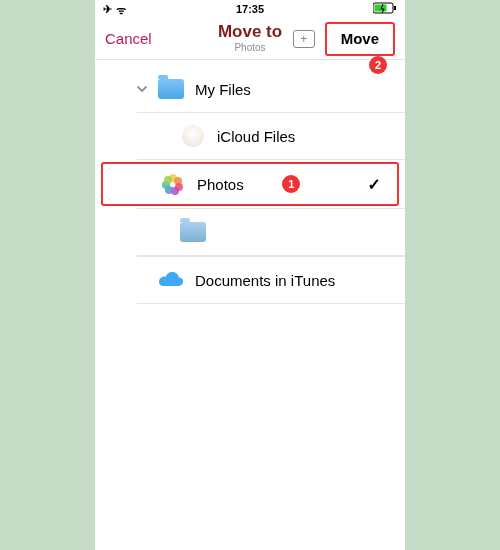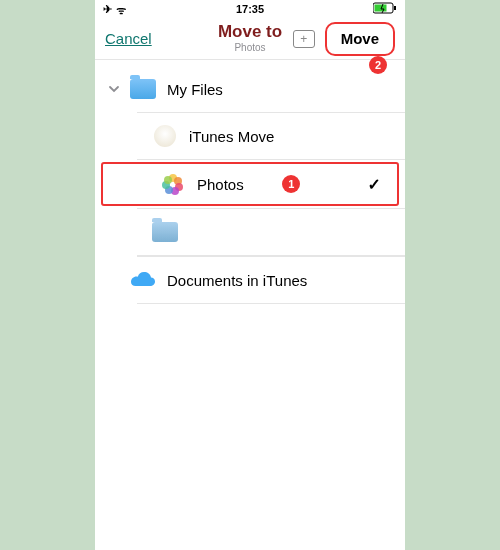--- a/index.html
+++ b/index.html
@@ -35,22 +35,21 @@
       height: 42px;
       border-bottom: 1px solid #e5e5e5;
       display: flex;
       align-items: center;
       justify-content: space-between;
       padding: 0 10px;
       position: relative;
     }
     .nav-cancel {
       font-size: 15px;
-      color: #0f766e;
-      text-decoration: underline;
+      color: #be185d;
     }
     .nav-title-wrap {
       position: absolute;
       left: 50%;
       transform: translateX(-50%);
       text-align: center;
       top: 4px;
     }
     .nav-title { font-size: 17px; font-weight: 600; color: #7f1d1d; }
     .nav-subtitle { font-size: 10px; color: #8e8e93; }
@@ -68,21 +67,21 @@
       color: #888;
     }
     .move-btn {
       font-size: 15px;
       font-weight: 600;
       color: #000;
       padding: 3px 6px;
     }
     .highlight-move {
       border: 2.5px solid #e33;
-      border-radius: 10px;
+      border-radius: 3px;
       padding: 6px 8px;
       position: relative;
     }
     .badge {
       position: absolute;
       background: #e33;
       color: #fff;
       font-size: 11px;
       font-weight: 600;
       width: 18px;
@@ -96,20 +95,21 @@
     .badge-1 { position: static; margin-left: 18px; }
     .list {
       padding-top: 6px;
     }
     .row {
       display: flex;
       align-items: center;
       height: 46px;
       padding: 0 12px 0 8px;
       position: relative;
+      margin-left: 28px;
     }
     .divider {
       height: 1px;
       background: #e5e5e5;
       margin-left: 42px;
     }
     .chev {
       width: 22px;
       display: flex;
       justify-content: center;
@@ -245,21 +245,21 @@
         </div>
       <div class="row-label">My Files</div>
     </div>
     <div class="divider"></div>
 
     <div class="row indent-1">
       <div class="chev"></div>
       <div class="icon-slot">
           <div class="itunes-icon"></div>
         </div>
-      <div class="row-label">iTunes Move</div>
+      <div class="row-label">iCloud Files</div>
     </div>
     <div class="divider"></div>
 
     <div class="row indent-1 highlight-row">
       <div class="chev"></div>
       <div class="icon-slot">
         <div class="photos-icon">
           <svg viewBox="0 0 22 22">
             <circle cx="11" cy="5" r="4" fill="#f6c544" opacity="0.85"></circle>
             <circle cx="16" cy="8" r="4" fill="#f08c3a" opacity="0.85"></circle>

